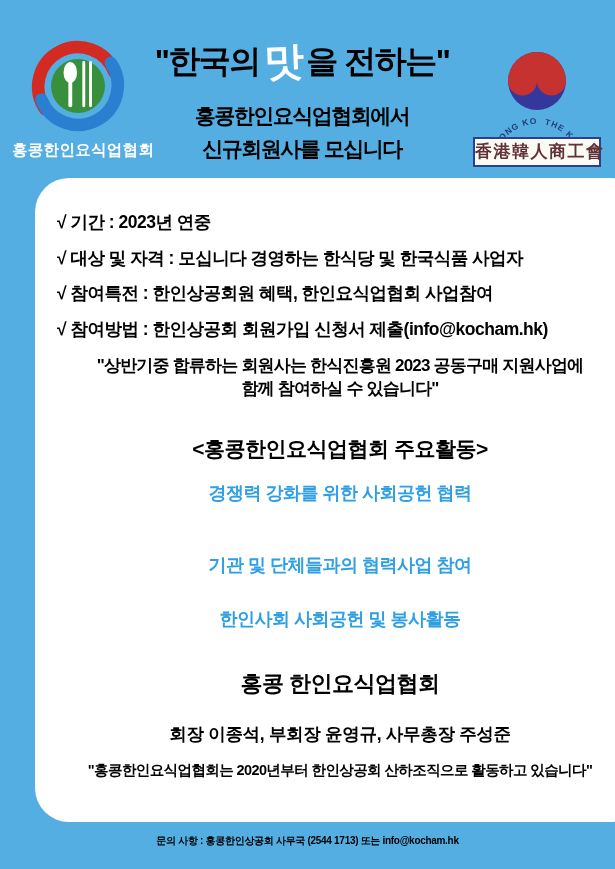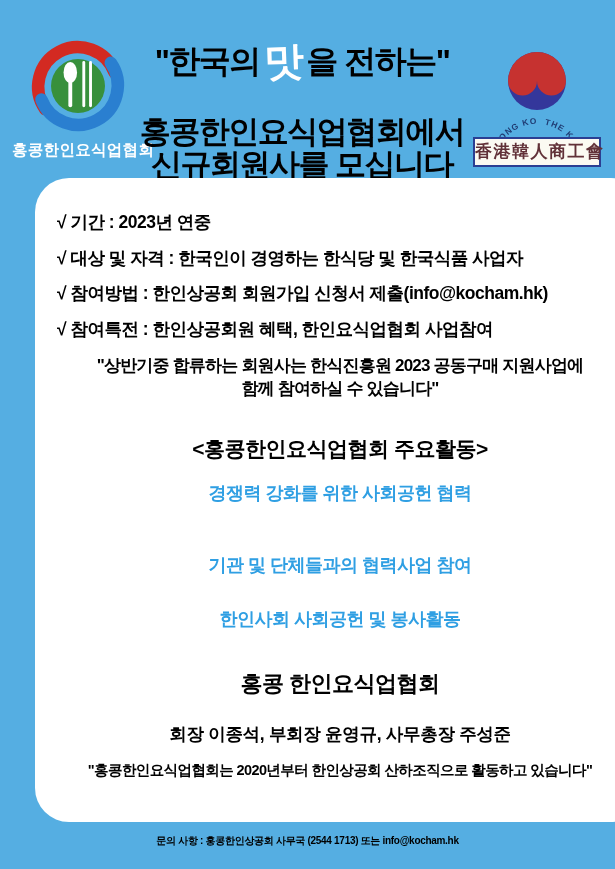--- a/index.html
+++ b/index.html
@@ -15,21 +15,21 @@
   .logo-mark svg{width:106px;height:106px;display:block;}
   .logo-label{margin-top:-3px;color:#fff;font-weight:bold;font-size:15.5px;letter-spacing:0.3px;white-space:nowrap;}
 
   .title-block{position:absolute;left:126px;top:33px;width:352px;text-align:center;}
   .main-title{margin-top:6px;font-size:32px;font-weight:bold;letter-spacing:-1.5px;line-height:44px;white-space:nowrap;}
   .title-highlight{
     color:#ffffff;font-size:40px;font-weight:bold;display:inline-block;
     transform:rotate(-2deg);margin:0 4px;vertical-align:-3px;
     font-family:"DejaVu Sans",sans-serif;
   }
-  .sub-title{margin-top:32px;font-size:31px;font-weight:bold;line-height:33px;letter-spacing:-1.5px;white-space:nowrap;}
+  .sub-title{margin-top:16px;font-size:21px;font-weight:bold;line-height:33px;letter-spacing:-1.5px;white-space:nowrap;}
 
   .seal-block{position:absolute;right:4px;top:25px;width:148px;text-align:center;}
   .seal-svg{width:112px;height:112px;display:inline-block;}
   .seal-box{
     margin:-4px auto 0;width:128px;box-sizing:border-box;
     border:2px solid #2b3f93;background:#fbfaf2;color:#613138;
     font-family:"Liberation Serif",serif;font-size:17px;font-weight:bold;
     letter-spacing:1.5px;padding:1px 0 2px;white-space:nowrap;
   }
 
@@ -101,23 +101,23 @@
           <textPath href="#ringPath" startOffset="8">THE KOREAN CHAMBER OF COMMERCE IN HONG KONG ·</textPath>
         </text>
       </svg>
     </span>
     <div class="seal-box">香港韓人商工會</div>
   </div>
 
   <div class="card">
     <div class="bullets">
       <div class="bullet">√ 기간 : 2023년 연중</div>
-      <div class="bullet">√ 대상 및 자격 : 한국인이 경영하는 한식당 및 한국식품 사업자</div>
+      <div class="bullet">√ 대상 및 자격 : 모십니다 경영하는 한식당 및 한국식품 사업자</div>
+      <div class="bullet">√ 참여특전 : 한인상공회원 혜택, 한인요식업협회 사업참여</div>
       <div class="bullet">√ 참여방법 : 한인상공회 회원가입 신청서 제출(info@kocham.hk)</div>
-      <div class="bullet">√ 참여특전 : 한인상공회원 혜택, 한인요식업협회 사업참여</div>
     </div>
 
     <div class="card-quote">"상반기중 합류하는 회원사는 한식진흥원 2023 공동구매 지원사업에
 함께 참여하실 수 있습니다"</div>
 
     <div class="activities-heading">&lt;홍콩한인요식업협회 주요활동&gt;</div>
     <div class="activity activity-1">경쟁력 강화를 위한 사회공헌 협력</div>
     <div class="activity activity-2">기관 및 단체들과의 협력사업 참여</div>
     <div class="activity activity-3">한인사회 사회공헌 및 봉사활동</div>
 

